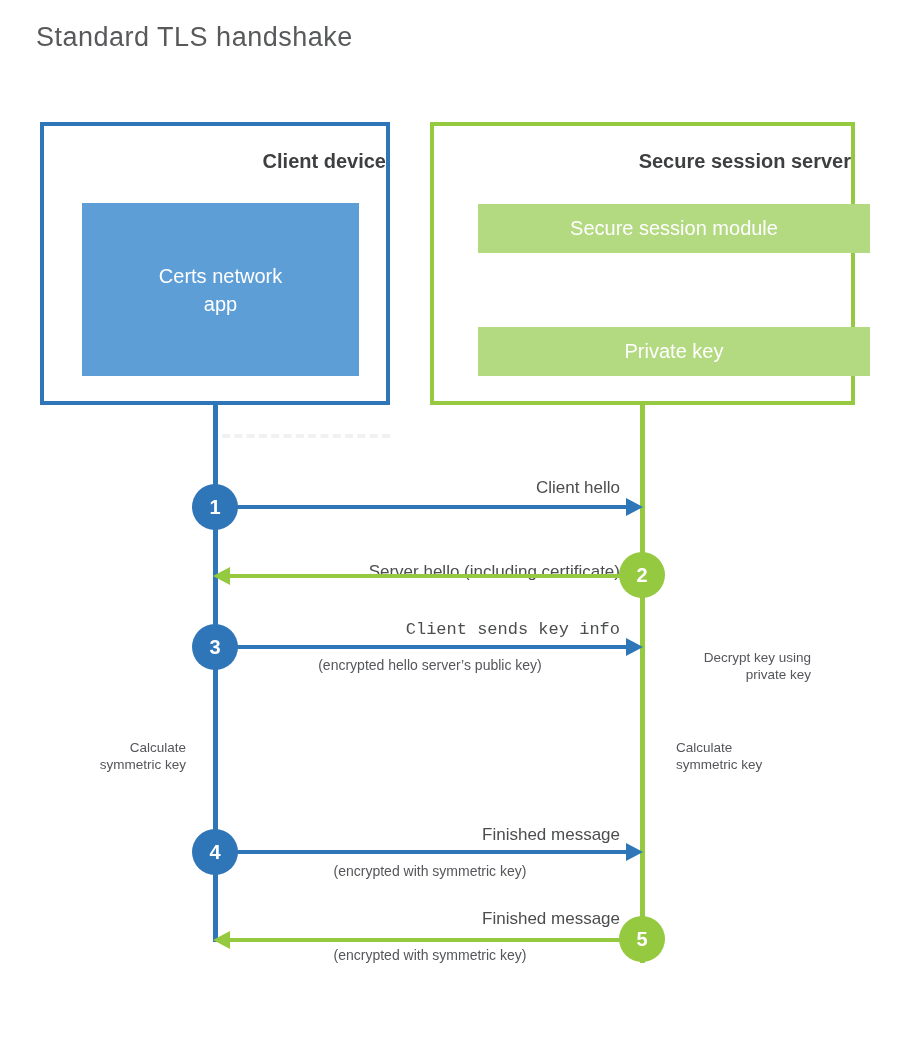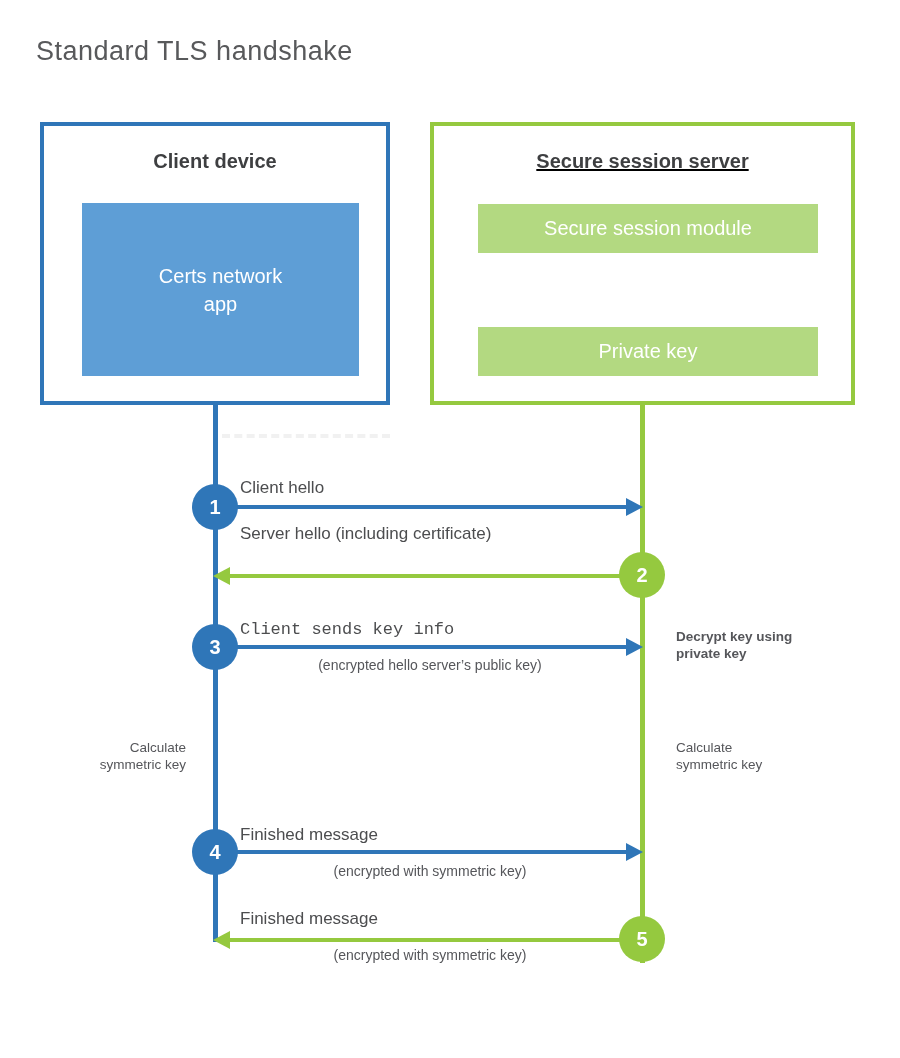--- a/index.html
+++ b/index.html
@@ -1,29 +1,29 @@
 <!DOCTYPE html>
 <html><head>
 <meta charset="utf-8">
 <style>
   html,body{margin:0;padding:0;background:#ffffff;}
   body{font-family:"Liberation Sans","DejaVu Sans",sans-serif;}
   .stage{position:relative;width:900px;height:1058px;background:#ffffff;overflow:hidden;}
   .abs{position:absolute;}
-  .page-title{left:36px;top:36px;font-size:27px;font-weight:300;color:#58595b;letter-spacing:0.5px;}
+  .page-title{left:36px;top:22px;font-size:27px;font-weight:300;color:#58595b;letter-spacing:0.5px;}
 
   
   .actor-box{box-sizing:border-box;top:122px;height:283px;background:#ffffff;}
   .client-box{left:40px;width:350px;border:4px solid #2f76b8;}
-  .server-box{left:430px;width:425px;border:4px solid #95c93f;text-decoration:underline;}
-  .actor-title{display:block;text-align:center;margin-top:24px;font-size:20px;font-weight:bold;color:#3e3f41;}
+  .server-box{left:430px;width:425px;border:4px solid #95c93f;}
+  .actor-title{display:block;text-align:right;margin-top:24px;font-size:20px;font-weight:bold;color:#3e3f41;}
   .client-app{position:absolute;left:38px;top:77px;width:277px;height:173px;background:#5e9ed6;
               display:flex;align-items:center;justify-content:center;text-align:center;
               color:#ffffff;font-size:20px;line-height:28px;white-space:pre-line;}
-  .server-bar{position:absolute;left:44px;width:340px;height:49px;background:#b3d981;
+  .server-bar{position:absolute;left:44px;width:392px;height:49px;background:#b3d981;
               display:flex;align-items:center;justify-content:center;
               color:#ffffff;font-size:20px;}
 
   
   .lifeline{width:5px;}
   .lifeline.blue{background:#2f76b8;left:213px;top:405px;height:537px;}
   .lifeline.green{background:#95c93f;left:640px;top:405px;height:558px;}
 
   .faint-dash{left:222px;top:434px;width:168px;height:0;border-top:4px dashed #f1f1f1;}
 
@@ -35,21 +35,21 @@
   .arrow-head.right{border-left:17px solid #2f76b8;}
   .arrow-head.left{border-right:17px solid #95c93f;}
 
   
   .circle{width:46px;height:46px;border-radius:50%;display:flex;align-items:center;justify-content:center;
           color:#ffffff;font-size:20px;font-weight:bold;}
   .circle.blue{background:#2f76b8;}
   .circle.green{background:#95c93f;}
 
   
-  .msg-label{left:240px;width:380px;text-align:left;font-size:17px;color:#4c4d4f;}
+  .msg-label{left:240px;width:380px;text-align:right;font-size:17px;color:#4c4d4f;}
   .msg-sub{left:240px;width:380px;text-align:center;font-size:14px;color:#55565a;}
   .side-note{font-size:13.5px;color:#55565a;line-height:17px;white-space:pre-line;}
 </style>
 </head>
 <body>
 
 <div class="stage">
 
   <div class="abs page-title">Standard TLS handshake</div>
 
@@ -69,35 +69,35 @@
   <div class="abs lifeline green"></div>
   <div class="abs faint-dash"></div>
 
   <div class="abs msg-label" style="top:478px;">Client hello</div>
   <div class="abs arrow-line blue" style="left:215px;top:505px;width:415px;"></div>
   <div class="abs arrow-head right" style="left:626px;top:498px;"></div>
   <div class="abs circle blue" style="left:192px;top:484px;">
     <span>1</span>
   </div>
 
-  <div class="abs msg-label" style="top:524px;">Server hello (including certificate)</div>
+  <div class="abs msg-label" style="top:562px;">Server hello (including certificate)</div>
   <div class="abs arrow-line green" style="left:228px;top:574px;width:414px;"></div>
   <div class="abs arrow-head left" style="left:213px;top:567px;"></div>
   <div class="abs circle green" style="left:619px;top:552px;">
     <span>2</span>
   </div>
 
   <div class="abs msg-label" style="top:620px;font-family:Liberation Mono, monospace;">Client sends key info</div>
   <div class="abs arrow-line blue" style="left:215px;top:645px;width:415px;"></div>
   <div class="abs arrow-head right" style="left:626px;top:638px;"></div>
   <div class="abs circle blue" style="left:192px;top:624px;">
     <span>3</span>
   </div>
   <div class="abs msg-sub" style="top:657px;">(encrypted hello server’s public key)</div>
-  <div class="abs side-note" style="left:676px;top:628px;width:135px;text-align:left;font-weight:bold;">Decrypt key using
+  <div class="abs side-note" style="left:676px;top:649px;width:135px;text-align:right;">Decrypt key using
 private key</div>
 
   <div class="abs side-note" style="left:74px;top:739px;width:112px;text-align:right;">Calculate
 symmetric key</div>
   <div class="abs side-note" style="left:676px;top:739px;width:135px;text-align:left;">Calculate
 symmetric key</div>
 
   <div class="abs msg-label" style="top:825px;">Finished message</div>
   <div class="abs arrow-line blue" style="left:215px;top:850px;width:415px;"></div>
   <div class="abs arrow-head right" style="left:626px;top:843px;"></div>

